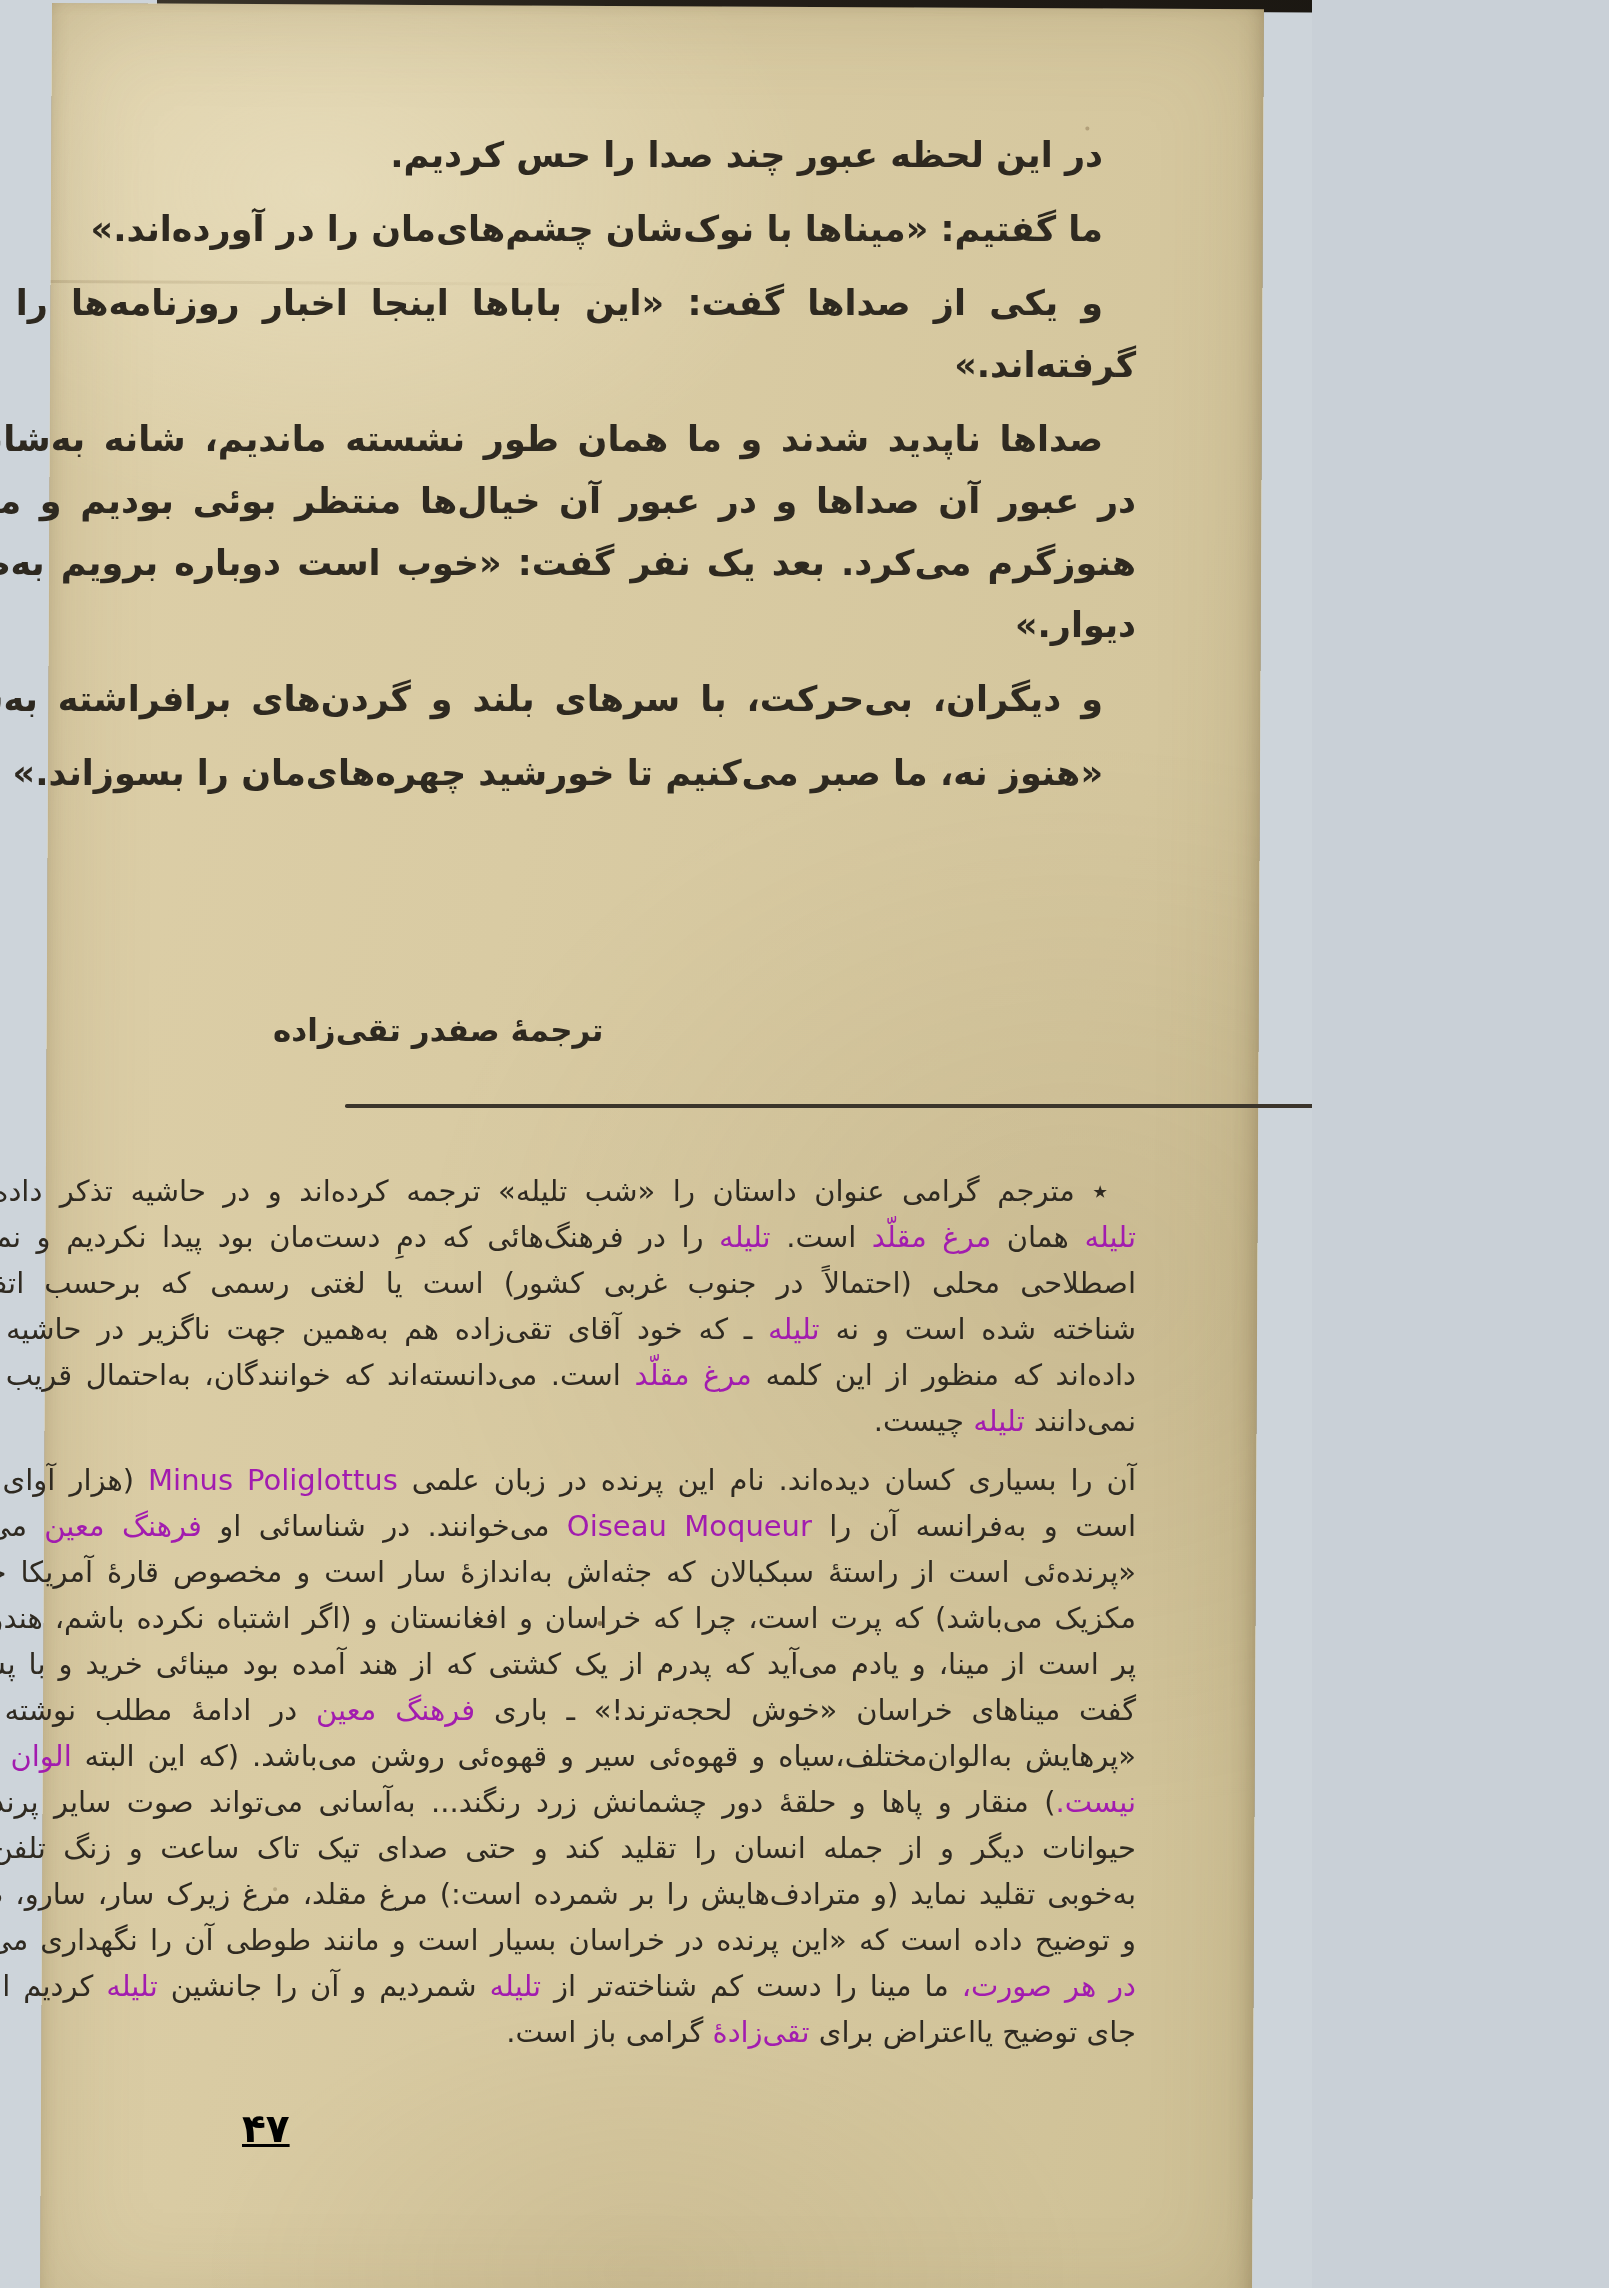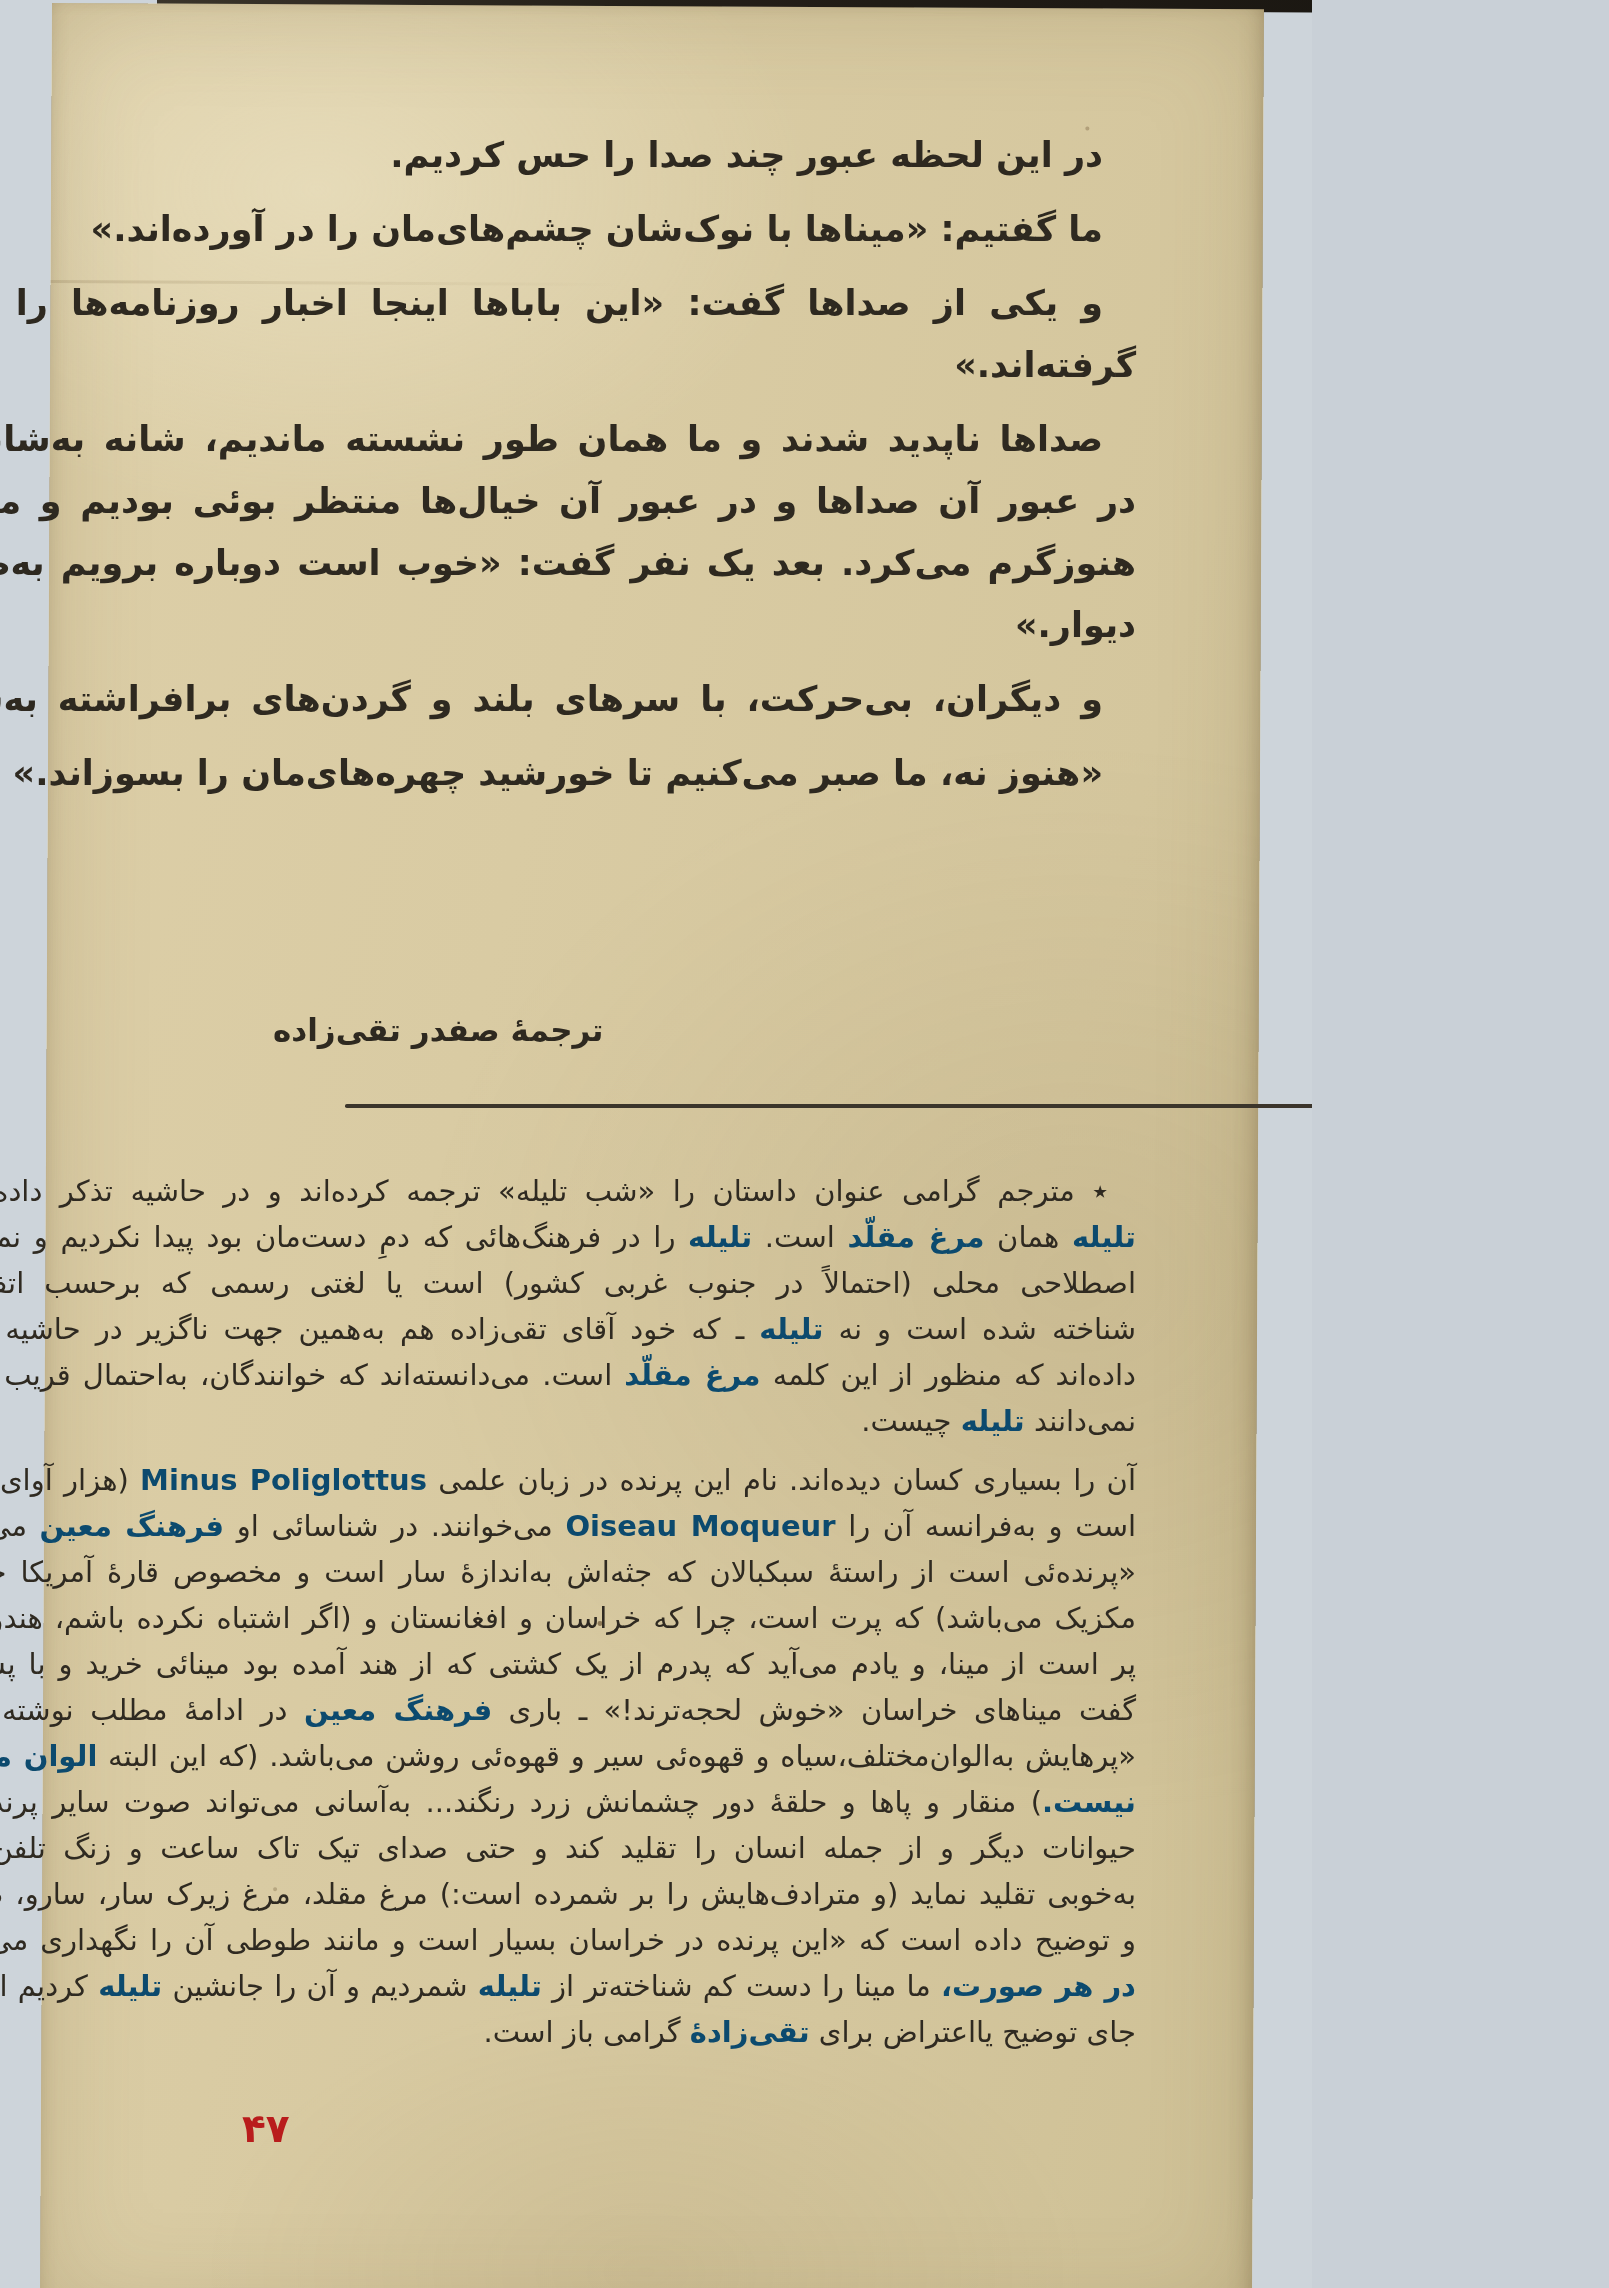--- a/index.html
+++ b/index.html
@@ -71,27 +71,27 @@
   }
 
   
   .footnote{position:absolute;top:1128px;right:176px;width:1221px;margin-top:40px;}
   .footnote .para{margin:0 0 13px 0;}
   .footnote .line{
     direction:rtl;unicode-bidi:plaintext;
     font-size:29px;line-height:46px;font-weight:normal;
     text-align:right;color:#2f2a21;
   }
-  .footnote .line b{font-weight:bold;color:#0c4a6e;}
+  .footnote .line b{font-weight:normal;color:#a21caf;}
   .footnote .line.ind{padding-right:28px;}
 
   
   .pagenum{
     position:absolute;top:2106px;left:242px;
-    font-size:39px;font-weight:bold;direction:rtl;color:#b91c1c;
+    font-size:39px;font-weight:bold;direction:rtl;color:#000000;text-decoration:underline;
   }
 </style>
 </head>
 <body>
 
 <div class="stage">
   <div class="scan-strip"></div>
 
   <div class="paper">
     <div class="crease"></div>

